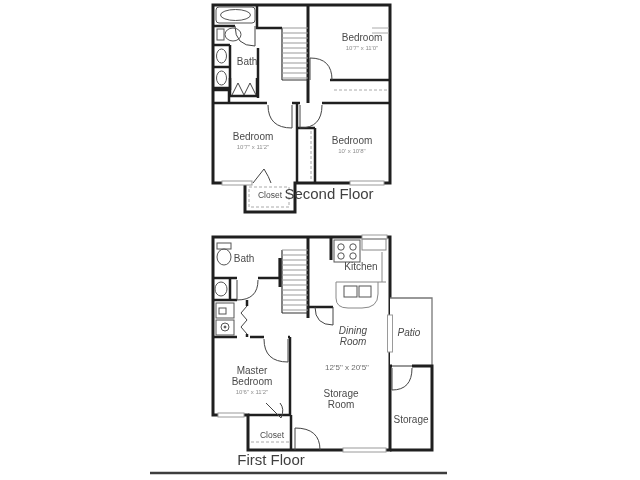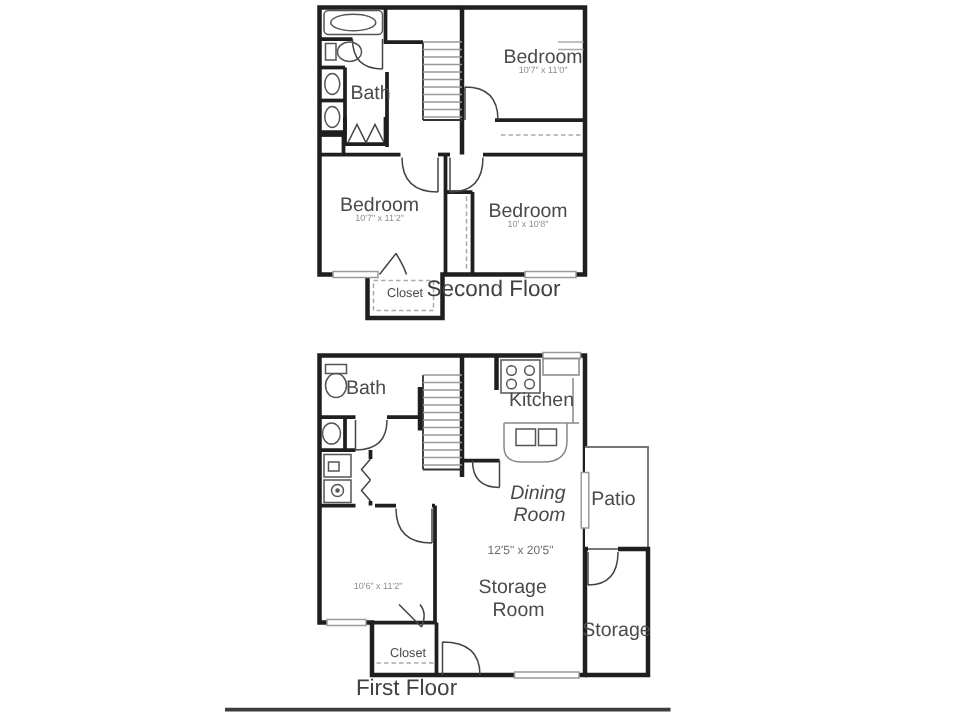--- a/index.html
+++ b/index.html
@@ -1,21 +1,21 @@
 <!DOCTYPE html>
 <html><head>
 <meta charset="utf-8">
 <style>
   html,body{margin:0;padding:0;background:#ffffff;}
   #canvas{position:relative;width:640px;height:480px;background:#ffffff;overflow:hidden;
           font-family:"Liberation Sans",sans-serif;}
   svg{position:absolute;left:0;top:0;}
   .lbl{position:absolute;transform:translate(-50%,-50%);text-align:center;
        color:#4a4a4a;line-height:1.12;white-space:normal;}
-  .room{font-size:13px;text-align:right;}
+  .room{font-size:10px;}
   .small{font-size:8.5px;}
   .dim{font-size:6px;color:#8e8e8e;white-space:nowrap;}
   .title{font-size:15px;color:#3f3f3f;white-space:nowrap;}
   .wrap48{width:48px;font-style:italic;} .wrap60{width:60px;} .wrap44{width:44px;}
 </style>
 </head>
 <body>
 
 <div id="canvas">
 
@@ -212,21 +212,22 @@
   <div class="lbl room" style="left:253px;top:137px;">Bedroom</div>
   <div class="lbl dim" style="left:253px;top:147px;">10'7" x 11'2"</div>
   <div class="lbl room" style="left:352px;top:141px;">Bedroom</div>
   <div class="lbl dim" style="left:352px;top:151px;">10' x 10'8"</div>
   <div class="lbl small" style="left:270px;top:196px;">Closet</div>
   <div class="lbl title" style="left:329px;top:194px;">Second Floor</div>
 
   <div class="lbl room" style="left:244px;top:259px;">Bath</div>
   <div class="lbl room" style="left:361px;top:267px;">Kitchen</div>
   <div class="lbl room wrap48" style="left:353px;top:336px;">Dining Room</div>
-  <div class="lbl room" style="left:409px;top:333px;">Patio</div>
+  <div class="lbl room" style="left:409px;top:333px;font-style:italic;">Patio</div>
+  <div class="lbl room wrap60" style="left:252px;top:376px;">Master Bedroom</div>
   <div class="lbl dim" style="left:252px;top:392px;">10'6" x 11'2"</div>
   <div class="lbl dim" style="left:347px;top:368px;font-size:8px;color:#6d6d6d;">12'5" x 20'5"</div>
   <div class="lbl room wrap44" style="left:341px;top:399px;">Storage Room</div>
   <div class="lbl room" style="left:411px;top:420px;">Storage</div>
   <div class="lbl small" style="left:272px;top:436px;">Closet</div>
   <div class="lbl title" style="left:271px;top:460px;">First Floor</div>
 
 </div>
 
 </body></html>

